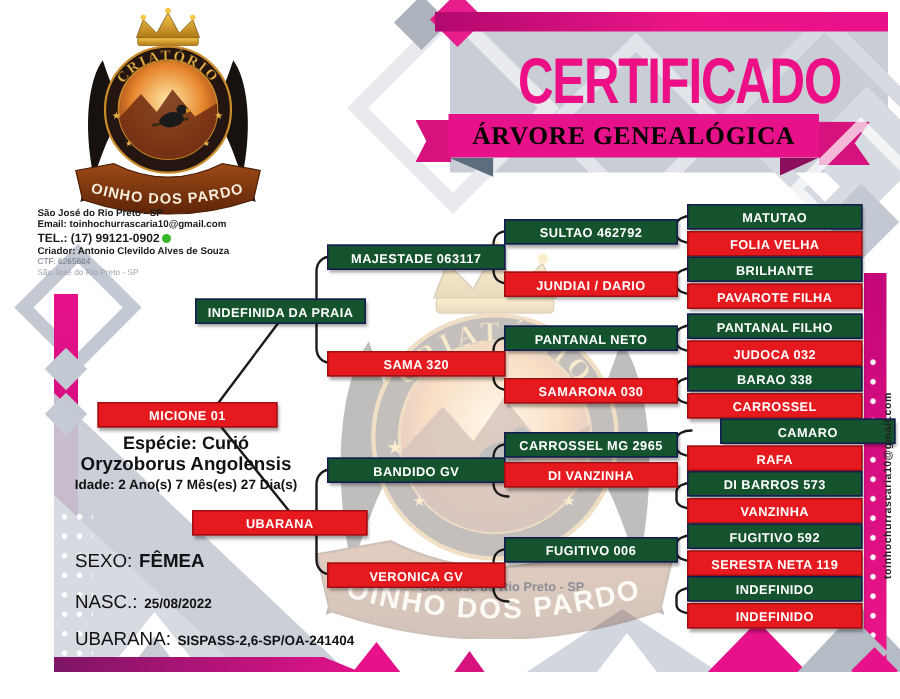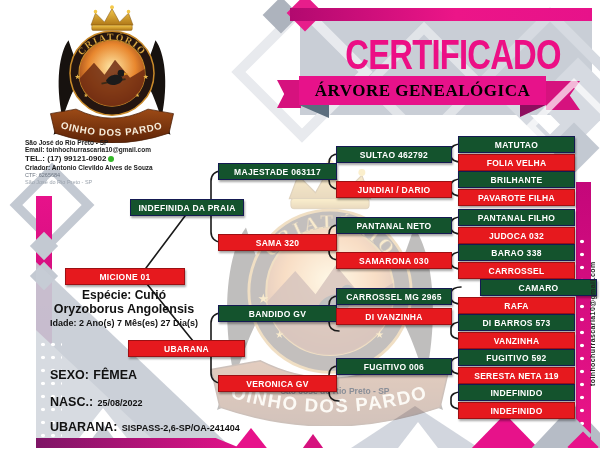--- a/index.html
+++ b/index.html
@@ -42,21 +42,21 @@
         box-shadow:1px 2px 2px rgba(0,0,0,.35);}
   .node.blue{background:#14532d;border:1px solid #151A52;}
   .node.red{background:#E6191E;border:1px solid #9D1013;}
   svg.lines{position:absolute;left:0;top:0;z-index:5;}
   
   .species{position:absolute;left:38px;top:288px;width:172px;text-align:center;z-index:7;color:#111;}
   .species .l1{font-size:12px;font-weight:bold;}
   .species .l2{font-size:12.5px;font-weight:bold;}
   .species .l3{font-size:9px;font-weight:bold;margin-top:2px;white-space:nowrap;}
   .kv{position:absolute;z-index:7;color:#111;white-space:nowrap;}
-  .kv .k{font-size:12.5px;font-weight:bold;margin-top:40px;}
+  .kv .k{font-size:12.5px;font-weight:normal;margin-top:40px;}
   .kv .v{font-size:9px;font-weight:bold;}
   .kv .vbig{font-size:12.5px;font-weight:bold;}
   
   .contact{position:absolute;left:25px;top:139px;width:190px;text-align:left;z-index:7;color:#1b1b1b;}
   .contact .c1{font-size:6.5px;font-weight:bold;}
   .contact .c2{font-size:6.5px;font-weight:bold;}
   .contact .c3{font-size:8px;font-weight:bold;margin:1px 0;}
   .contact .c4{font-size:6.5px;font-weight:bold;}
   .contact .c5{font-size:5.5px;color:#6B7480;margin-top:1px;}
   .contact .c6{font-size:5.5px;color:#9AA2AC;margin-top:1px;}

